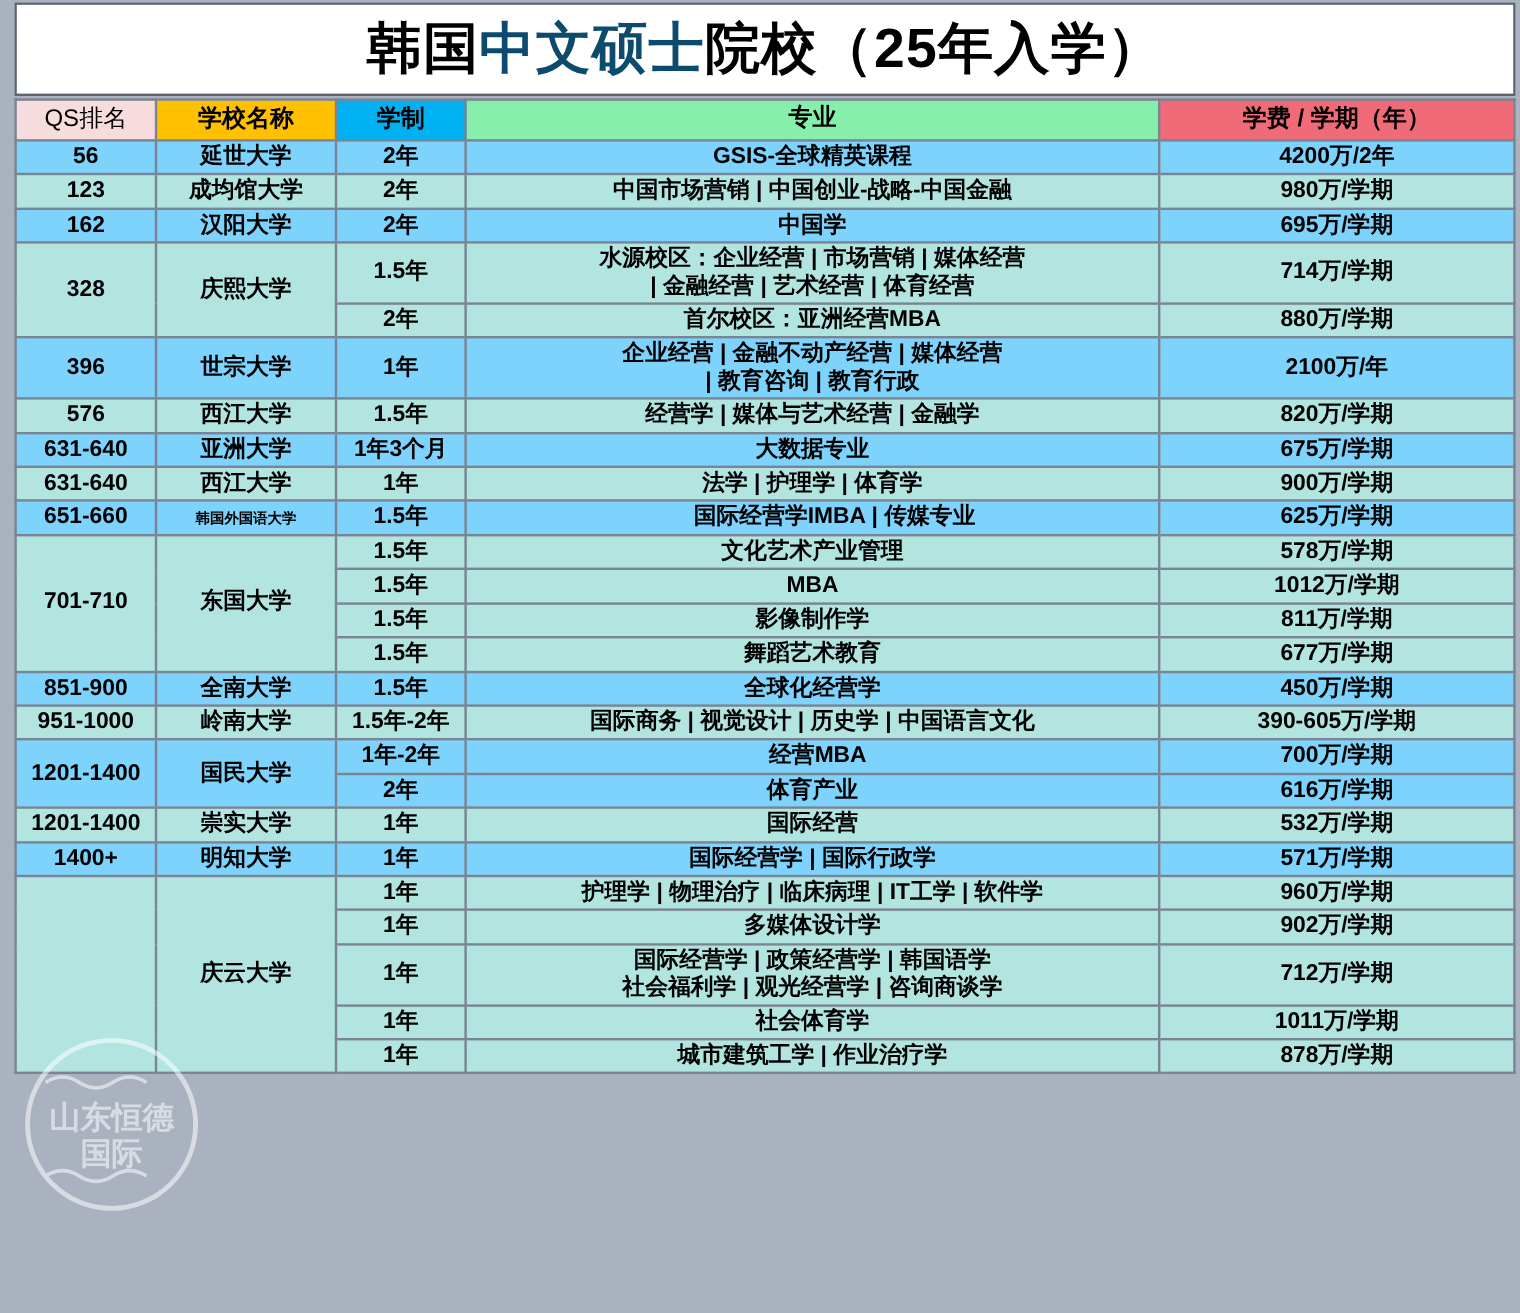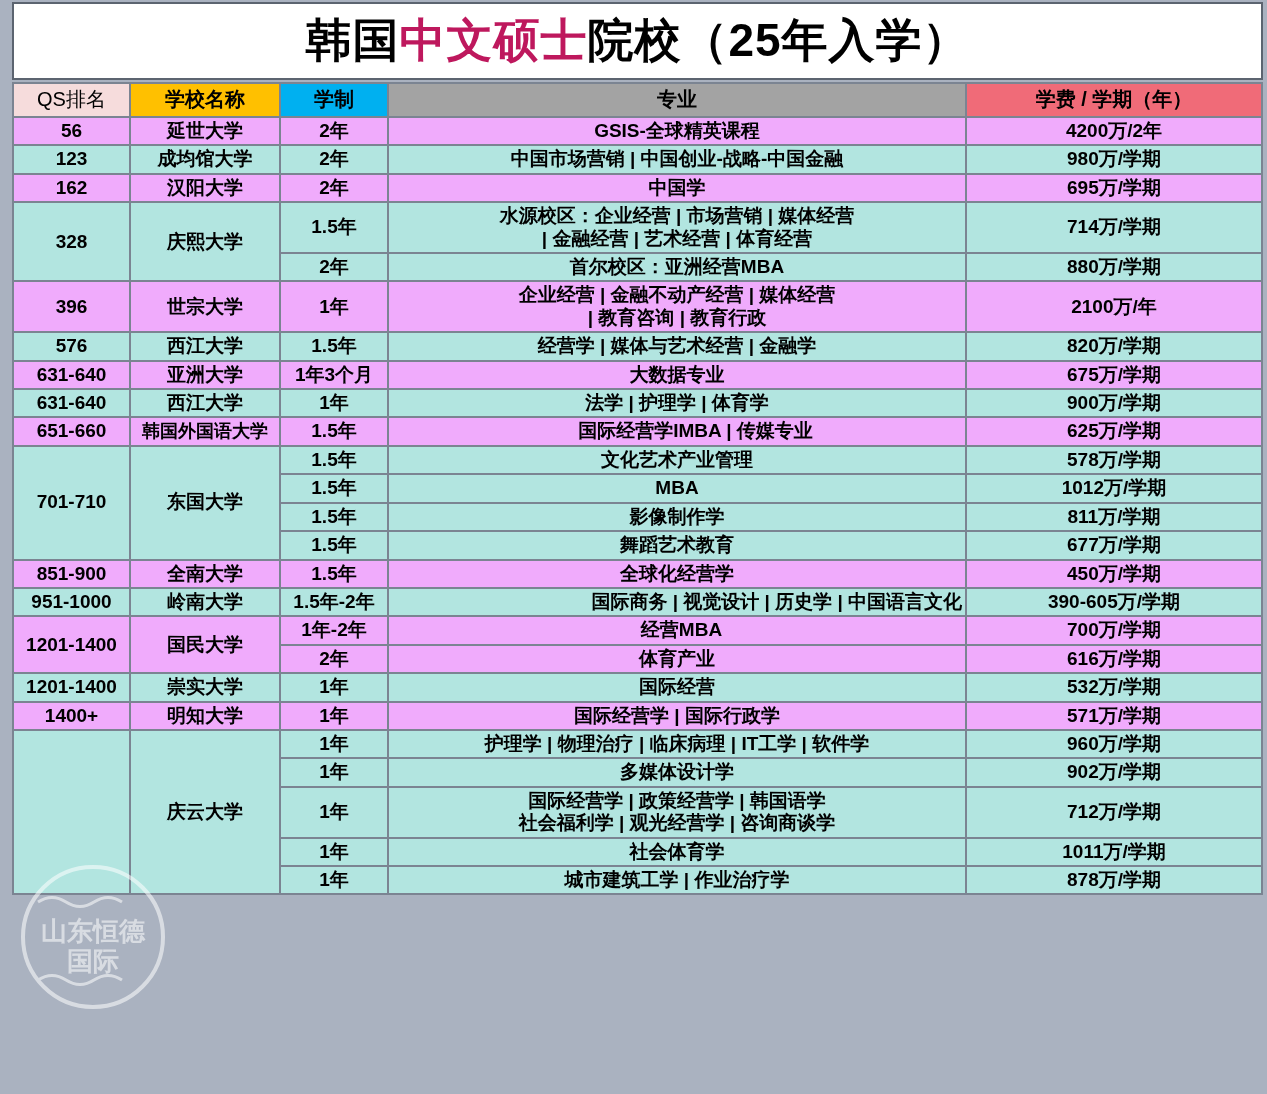--- a/index.html
+++ b/index.html
@@ -30,21 +30,21 @@
     justify-content: center;
     margin: 2px 4px 2px 12px;
   }
   .title-text {
     font-size: 46px;
     font-weight: bold;
     letter-spacing: 1px;
     white-space: nowrap;
   }
   .title-text .red {
-    color: #be185d;
+    color: #0c4a6e;
     margin-top: 12px;
   }
   table.main {
     border-collapse: collapse;
     table-layout: fixed;
     width: 1039px;
     margin-left: 12px;
     font-size: 19px;
   }
   table.main td, table.main th {
@@ -53,36 +53,36 @@
     vertical-align: middle;
     padding: 2px 3px;
     font-weight: bold;
     line-height: 1.18;
     box-sizing: border-box;
   }
   
   .h-qs   { background: #f6dcdc; font-weight: normal !important; }
   .h-name { background: #ffc000; }
   .h-sys  { background: #00b0f0; }
-  .h-maj  { background: #a3a3a3; }
+  .h-maj  { background: #86efac; font-family: Liberation Mono, monospace; }
   .h-fee  { background: #f06b78; }
   th { font-size: 20px; height: 34px; }
 
   
   .c-blue { background: #b2e5e0; }
-  .c-gray { background: #f0abfc; }
+  .c-gray { background: #7dd3fc; }
 
   .qs-col   { width: 117px; }
   .name-col { width: 150px; }
   .sys-col  { width: 108px; }
   .maj-col  { width: 578px; }
   .fee-col  { width: 296px; }
 
   td.num { font-weight: normal; }
-  .small { font-size: 18px; }
+  .small { font-size: 12px; }
 
   
   .watermark {
     position: absolute;
     left: 18px;
     bottom: 84px;
     width: 150px;
     height: 150px;
     opacity: 0.55;
     pointer-events: none;
@@ -214,21 +214,21 @@
           <td class="c-gray num" rowspan="1">851-900</td>
           <td class="c-gray" rowspan="1">全南大学</td>
           <td class="c-gray num">1.5年</td>
           <td class="c-gray" style="white-space: pre-line;">全球化经营学</td>
           <td class="c-gray">450万/学期</td>
         </tr>
         <tr>
           <td class="c-blue num" rowspan="1">951-1000</td>
           <td class="c-blue" rowspan="1">岭南大学</td>
           <td class="c-blue num">1.5年-2年</td>
-          <td class="c-blue" style="white-space: pre-line; text-align: right;">国际商务 | 视觉设计 | 历史学 | 中国语言文化</td>
+          <td class="c-blue" style="white-space: pre-line;">国际商务 | 视觉设计 | 历史学 | 中国语言文化</td>
           <td class="c-blue">390-605万/学期</td>
         </tr>
         <tr>
           <td class="c-gray num" rowspan="2">1201-1400</td>
           <td class="c-gray" rowspan="2">国民大学</td>
           <td class="c-gray num">1年-2年</td>
           <td class="c-gray" style="white-space: pre-line; padding-left: 12px;">经营MBA</td>
           <td class="c-gray">700万/学期</td>
         </tr>
         <tr>

